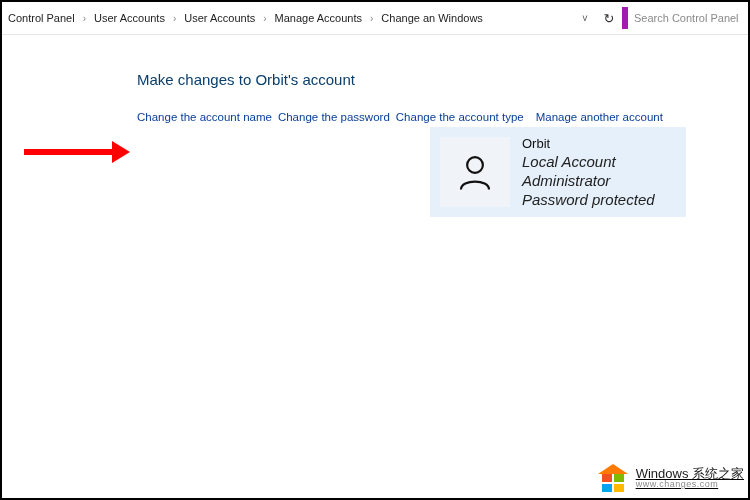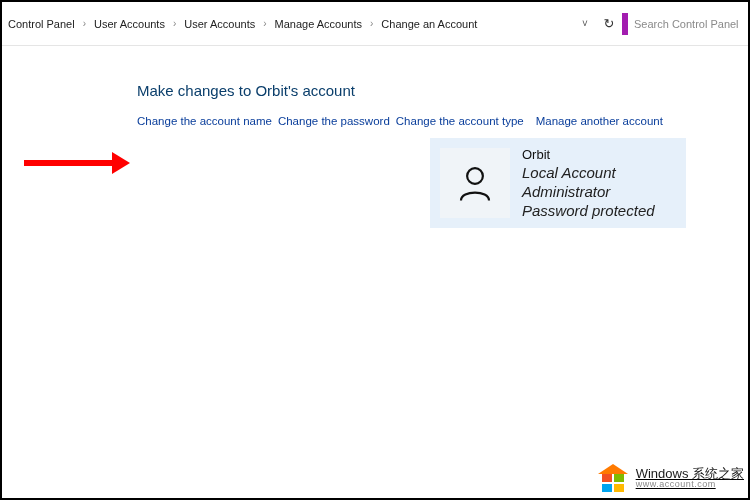--- a/index.html
+++ b/index.html
@@ -1,27 +1,27 @@
 <!DOCTYPE html>
 <html><head>
 <meta charset="utf-8">
 <style>
   * { box-sizing: border-box; margin: 0; padding: 0; }
   html, body { width: 750px; height: 500px; font-family: "Segoe UI", Tahoma, sans-serif; background: #fff; overflow: hidden; }
   .frame { width: 750px; height: 500px; border: 2px solid #000; position: relative; background: #fff; }
-  .topbar { height: 44px; display: flex; align-items: center; border-bottom: 1px solid #e5e5e5; padding: 0 4px; }
+  .topbar { height: 33px; display: flex; align-items: center; border-bottom: 1px solid #e5e5e5; padding: 0 4px; }
   .breadcrumbs { flex: 1; display: flex; align-items: center; font-size: 11px; color: #222; gap: 2px; overflow: hidden; white-space: nowrap; }
   .crumb { padding: 0 2px; }
   .sep { color: #888; padding: 0 4px; font-size: 10px; }
   .dropdown { width: 22px; text-align: center; color: #555; font-size: 10px; }
   .refresh { width: 26px; text-align: center; color: #333; font-size: 13px; }
   .searchbox { width: 122px; height: 22px; border-left: 6px solid #a21caf; display: flex; align-items: center; padding-left: 6px; color: #8a8a8a; font-size: 11px; }
 
   .content { position: relative; padding: 36px 0 0 0; }
-  .heading { font-size: 15px; color: #0a3e6b; padding-left: 135px; margin-bottom: 16px; }
+  .heading { font-size: 15px; color: #0a3e6b; padding-left: 135px; margin-bottom: 23px; }
   .links { padding-left: 135px; display: flex; flex-direction: row; gap: 6px; }
   .link { color: #0a3e9b; font-size: 11.5px; cursor: pointer; }
   .links .gap { height: 6px; }
 
   .arrow { position: absolute; left: 22px; top: 106px; width: 106px; height: 22px; pointer-events: none; }
   .arrow .shaft { position: absolute; left: 0; top: 8px; width: 88px; height: 6px; background: #ff0000; }
   .arrow .head { position: absolute; right: 0; top: 0; width: 0; height: 0; border-top: 11px solid transparent; border-bottom: 11px solid transparent; border-left: 18px solid #ff0000; }
 
   .account-card { position: absolute; left: 428px; top: 92px; width: 256px; height: 90px; background: #e6f0fa; display: flex; align-items: center; padding: 8px 10px; }
   .avatar { width: 70px; height: 70px; background: #f0f4f8; display: flex; align-items: center; justify-content: center; margin-right: 12px; }
@@ -47,21 +47,21 @@
   <div class="topbar">
     <div class="breadcrumbs">
       <span class="crumb">Control Panel</span>
       <span class="sep">›</span>
       <span class="crumb">User Accounts</span>
       <span class="sep">›</span>
       <span class="crumb">User Accounts</span>
       <span class="sep">›</span>
       <span class="crumb">Manage Accounts</span>
       <span class="sep">›</span>
-      <span class="crumb">Change an Account</span>
+      <span class="crumb">Change an Windows</span>
     </div>
     <div class="dropdown">˅</div>
     <div class="refresh">↻</div>
     <div class="searchbox">Search Control Panel</div>
   </div>
 
   <div class="content">
 
     <div class="arrow">
       <div class="shaft"></div>
@@ -100,17 +100,17 @@
       <div class="roof"></div>
       <div class="panes">
           <div class="p1"></div>
           <div class="p2"></div>
           <div class="p3"></div>
           <div class="p4"></div>
         </div>
     </div>
     <div class="txt">
       <div class="t1">Windows 系统之家</div>
-      <div class="t2">www.account.com</div>
+      <div class="t2">www.changes.com</div>
     </div>
   </div>
 
 </div>
 
 </body></html>

